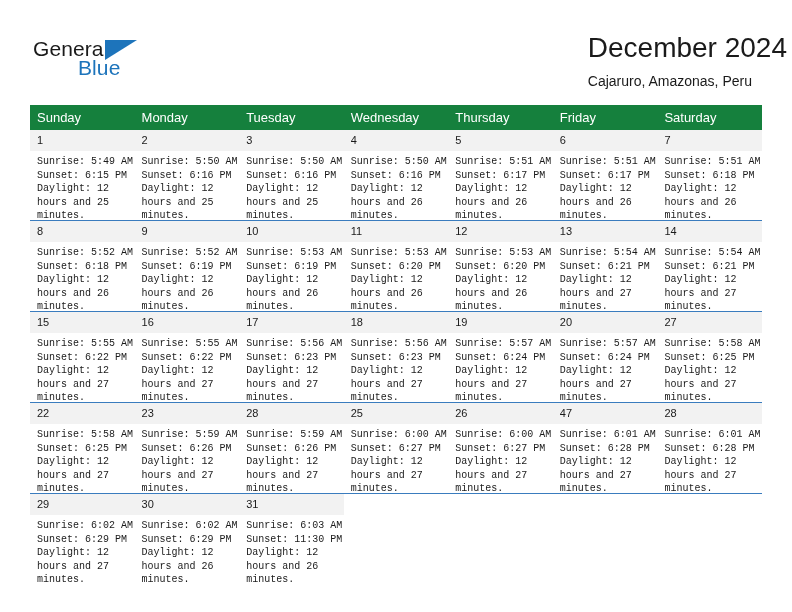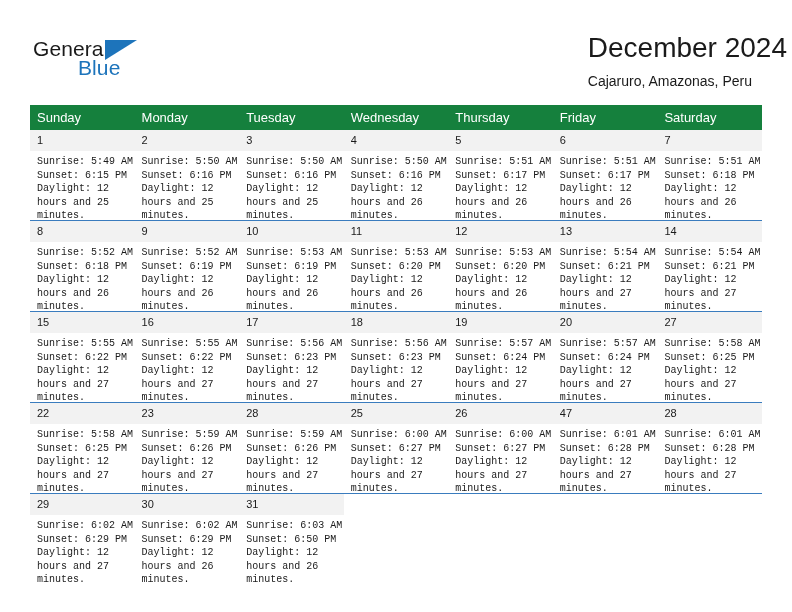--- a/index.html
+++ b/index.html
@@ -508,21 +508,21 @@
                 <div>Sunset: 6:29 PM</div>
                 <div class="daylight-line">Daylight: 12 hours and 26 minutes.</div>
               </div>
             </div>
           </td>
         <td>
             <div class="cell">
               <div class="cell-daynum">31</div>
               <div class="cell-info">
                 <div>Sunrise: 6:03 AM</div>
-                <div>Sunset: 6:50 PM</div>
+                <div>Sunset: 11:30 PM</div>
                 <div class="daylight-line">Daylight: 12 hours and 26 minutes.</div>
               </div>
             </div>
           </td>
         <td>
             <div class="cell-blank"></div>
           </td>
         <td>
             <div class="cell-blank"></div>
           </td>

